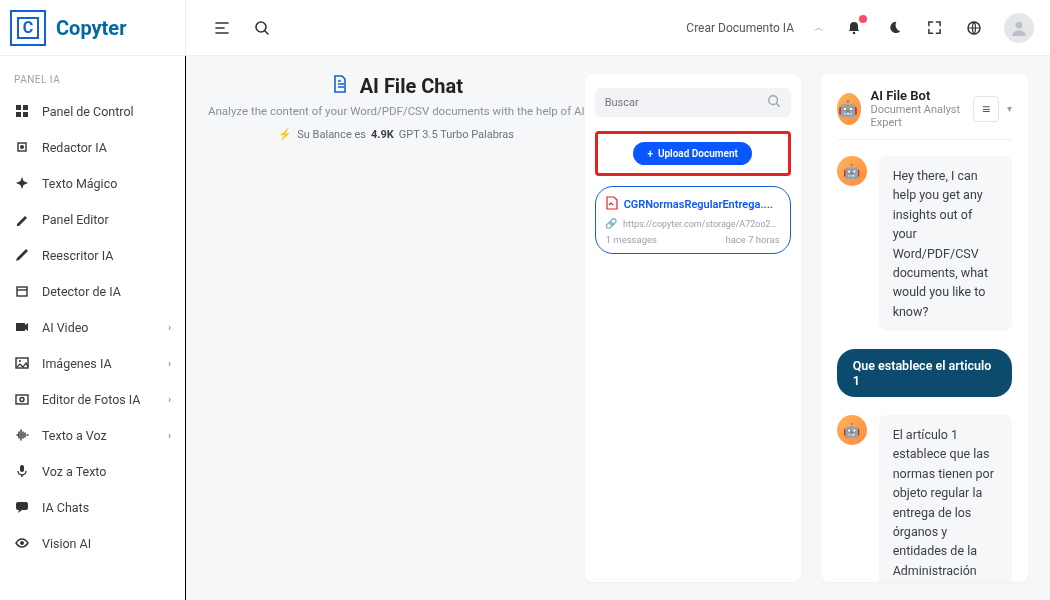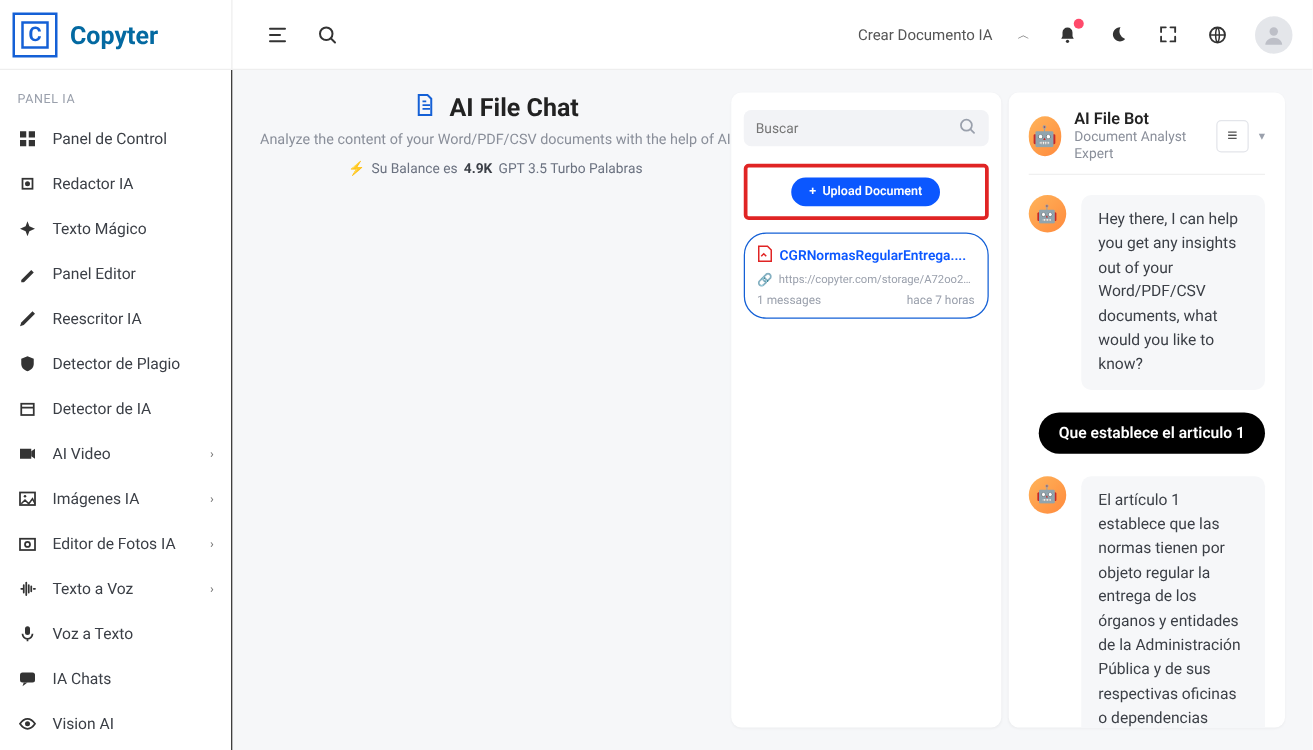--- a/index.html
+++ b/index.html
@@ -28,21 +28,21 @@
 
   .main { flex:1; background:#f6f7f9; padding:18px 22px; display:flex; flex-direction:row; overflow:hidden; }
   .hero { text-align:center; margin-bottom:14px; }
   .hero-title-row { display:flex; align-items:center; justify-content:center; gap:10px; }
   .hero-title { font-size:20px; font-weight:700; color:#222; }
   .hero-sub { font-size:11.5px; color:#8a8f9a; margin-top:6px; }
   .hero-balance { font-size:11px; color:#6b7280; margin-top:10px; display:flex; align-items:center; justify-content:center; gap:5px; }
   .bolt { color:#1460d6; }
   .bal-strong { font-weight:700; color:#3b3f46; }
 
-  .work { display:flex; gap:6px; flex:1; min-height:0; }
+  .work { display:flex; gap:20px; flex:1; min-height:0; }
   .left-panel { width:216px; background:#fff; border-radius:8px; padding:14px 10px; display:flex; flex-direction:column; box-shadow:0 1px 2px rgba(0,0,0,.04); }
   .search-row { display:flex; align-items:center; background:#f2f3f6; border-radius:6px; padding:6px 10px; font-size:11px; color:#9aa0ac; }
   .search-row input { border:0; background:transparent; outline:0; flex:1; font-size:11px; color:#333; }
   .upload-wrap { border:3px solid #e02424; border-radius:4px; padding:8px 6px; margin-top:14px; display:flex; justify-content:center; }
   .upload-btn { background:#0b57ff; color:#fff; font-size:10px; font-weight:600; padding:6px 14px; border-radius:14px; display:flex; align-items:center; gap:5px; cursor:pointer; }
   .doc-card { border:1.5px solid #1460d6; border-radius:18px; padding:8px 10px; margin-top:10px; }
   .doc-title-row { display:flex; align-items:center; gap:6px; }
   .doc-title { color:#0b57ff; font-size:11px; font-weight:600; white-space:nowrap; overflow:hidden; text-overflow:ellipsis; }
   .pdf-ico { color:#e02424; }
   .doc-url-row { display:flex; align-items:center; gap:5px; margin-top:4px; }
@@ -57,21 +57,21 @@
   .bot-role { font-size:11px; color:#8a8f9a; }
   .chat-header-actions { margin-left:auto; display:flex; align-items:center; gap:8px; }
   .menu-box { width:26px; height:26px; border:1px solid #e3e5ea; border-radius:4px; display:flex; align-items:center; justify-content:center; font-size:14px; color:#555; cursor:pointer; }
   .more-caret { font-size:10px; color:#9aa0ac; cursor:pointer; }
 
   .messages { flex:1; padding-top:16px; }
   .msg-row { display:flex; gap:12px; margin-bottom:18px; }
   .msg-av { width:30px; height:30px; border-radius:50%; background:linear-gradient(135deg,#ffb45a,#ff8a3d); flex:none; display:flex; align-items:center; justify-content:center; font-size:14px; }
   .msg-bubble { background:#f6f7f9; border-radius:8px; padding:10px 14px; font-size:12.5px; color:#3b3f46; line-height:1.55; flex:1; }
   .user-row { display:flex; justify-content:flex-end; margin-bottom:18px; }
-  .user-bubble { background:#000000; color:#fff; font-size:12.5px; padding:9px 16px; border-radius:18px; font-weight:600; }
+  .user-bubble { background:#0c4a6e; color:#fff; font-size:12.5px; padding:9px 16px; border-radius:18px; font-weight:600; }
 
 </style>
 </head>
 <body>
 
 <div class="topbar">
   <div class="logo-wrap">
     <div class="logo-box">
         <div class="logo-inner">C</div>
       </div>
@@ -165,28 +165,20 @@
           </span>
           <span>Panel Editor</span>
         </div>
         <div class="side-item">
           <span class="nav-icon">
             <svg width="14" height="14" viewBox="0 0 14 14">
               <path d="M11 1l2 2-9 9-3 1 1-3z" fill="#333"></path>
             </svg>
           </span>
           <span>Reescritor IA</span>
-        </div>
-        <div class="side-item">
-          <span class="nav-icon">
-            <svg width="14" height="14" viewBox="0 0 14 14">
-              <path d="M7 1l5 2v4c0 3-2 5-5 6-3-1-5-3-5-6V3z" fill="#333"></path>
-            </svg>
-          </span>
-          <span>Detector de Plagio</span>
         </div>
         <div class="side-item">
           <span class="nav-icon">
             <svg width="14" height="14" viewBox="0 0 14 14">
               <rect x="2" y="3" width="10" height="9" stroke="#333" stroke-width="1.4" fill="none"></rect>
               <path d="M2 6h10" stroke="#333" stroke-width="1.4"></path>
             </svg>
           </span>
           <span>Detector de IA</span>
         </div>

